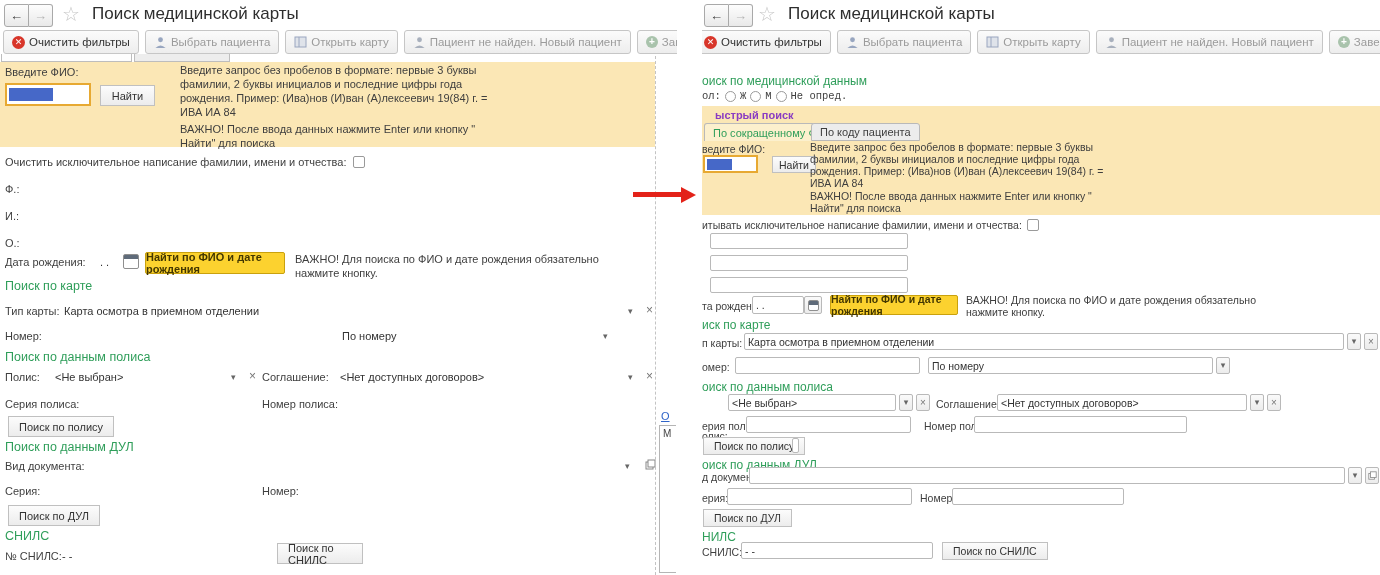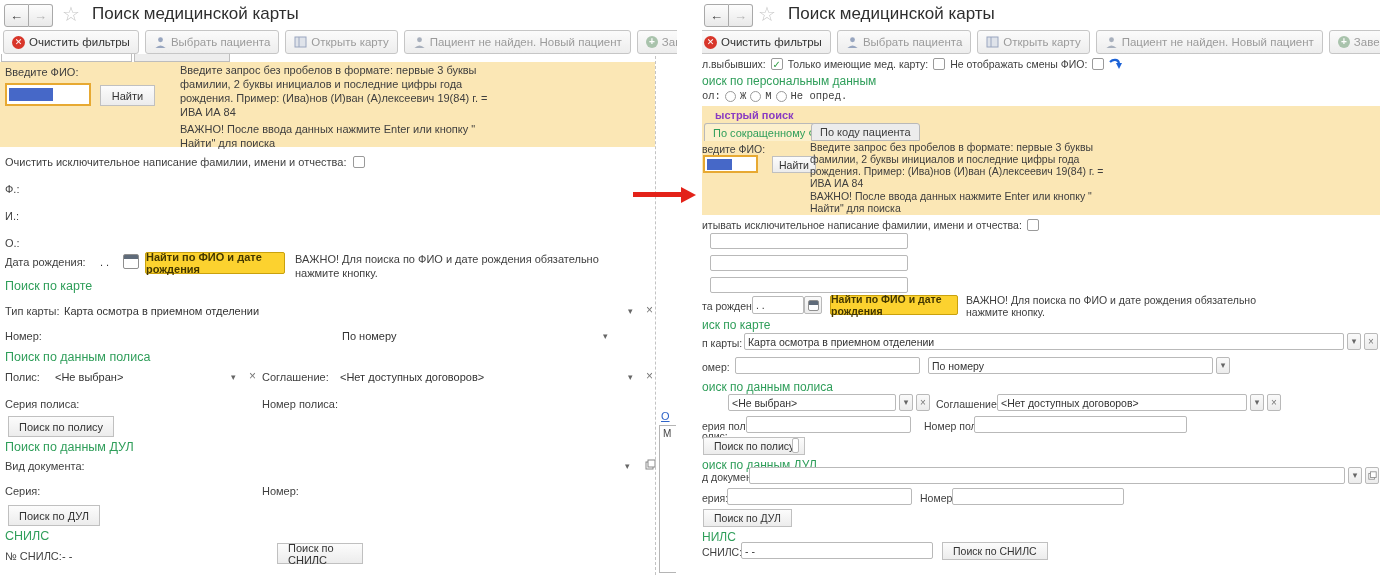--- a/index.html
+++ b/index.html
@@ -258,36 +258,22 @@
         </span>
       <span>Пациент не найден. Новый пациент</span>
     </div>
     <div class="tbtn">
       <span class="ic-plus">+</span>
       <span>Завести карту</span>
     </div>
 
   </div>
 
-  <div class="abs" style="left:0;top:58px;display:flex;align-items:center;gap:5px;">
-    <span class="lbl2">л.выбывших:</span>
-    <span class="chk">✓</span>
-    <span class="lbl2">Только имеющие мед. карту:</span>
-    <span class="chk"></span>
-    <span class="lbl2">Не отображать смены ФИО:</span>
-    <span class="chk"></span>
-    <span>
-        <svg width="13" height="12" viewBox="0 0 13 12">
-          <path d="M1 4 C4 1 9 1 10 5" fill="none" stroke="#1b62d6" stroke-width="2.2"></path>
-          <path d="M7 5 L13 5 L10 11 Z" fill="#1b62d6"></path>
-        </svg>
-      </span>
-  </div>
-
-  <div class="abs grn" style="left:0;top:74px;font-size:12px;">оиск по персональным данным</div>
+
+  <div class="abs grn" style="left:0;top:74px;font-size:12px;">оиск по медицинской данным</div>
   <div class="abs" style="left:0;top:90px;display:flex;align-items:center;gap:4px;font-family:Liberation Mono, monospace;">
     <span class="lbl2">ол:</span>
     <span class="rad"></span>
     <span class="lbl2">Ж</span>
     <span class="rad"></span>
     <span class="lbl2">М</span>
     <span class="rad"></span>
     <span class="lbl2">Не опред.</span>
   </div>
 

